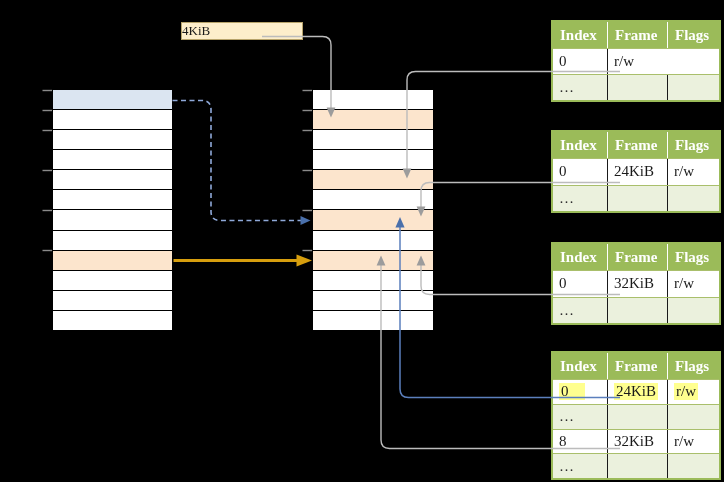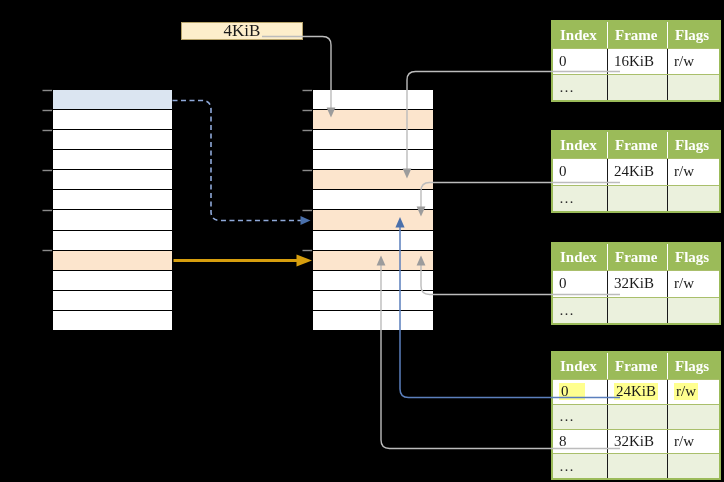--- a/index.html
+++ b/index.html
@@ -14,21 +14,21 @@
   }
   .addr-row{flex:1;border-bottom:1px solid #000;}
   .addr-row:last-child{border-bottom:none;}
   .row-white{background:#ffffff;}
   .row-blue{background:var(--blue-row);}
   .row-peach{background:var(--peach-row);}
   
   #size-label{
     position:absolute;left:181px;top:22px;width:120px;height:16px;
     background:var(--label-bg);border:1px solid var(--label-border);
-    font-size:17px;color:#1a1a1a;text-align:center;line-height:16px;
+    font-size:13px;color:#1a1a1a;line-height:16px;
   }
   
   .frame-table{
     position:absolute;box-sizing:border-box;border:2px solid var(--table-green);
     display:flex;flex-direction:column;background:#fff;
   }
   .f-row{display:grid;grid-template-columns:55px 60px 51px;}
   .f-row.head{height:26px;background:var(--table-green);}
   .f-row.body{flex:1;border-top:1px solid #a9bf6b;}
   .f-row.body:first-of-type{border-top:none;}
@@ -95,21 +95,20 @@
 
   <div id="frame-tables">
       <div class="frame-table" style="left: 551px; top: 20px; width: 170px; height: 82px;">
         <div class="f-row head">
           <div class="f-cell">Index</div>
           <div class="f-cell">Frame</div>
           <div class="f-cell">Flags</div>
         </div>
         <div class="f-row body">
           <div class="f-cell">0</div>
-          <div class="f-cell">16KiB</div>
           <div class="f-cell">r/w</div>
         </div>
         <div class="f-row body shaded">
           <div class="f-cell">…</div>
           <div class="f-cell"></div>
           <div class="f-cell"></div>
         </div>
       </div>
       <div class="frame-table" style="left: 551px; top: 130px; width: 170px; height: 83px;">
         <div class="f-row head">

